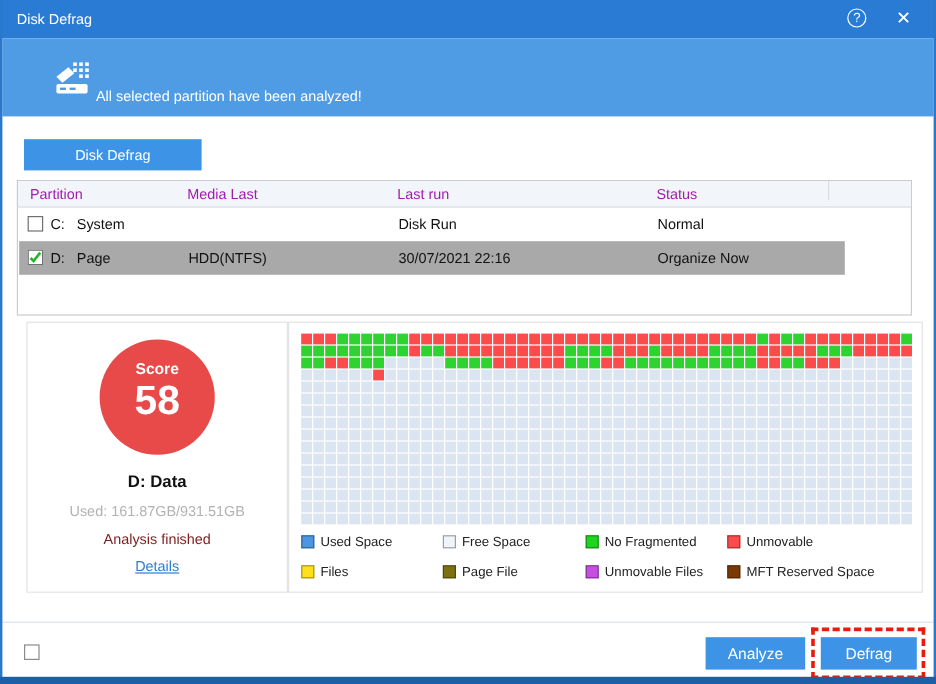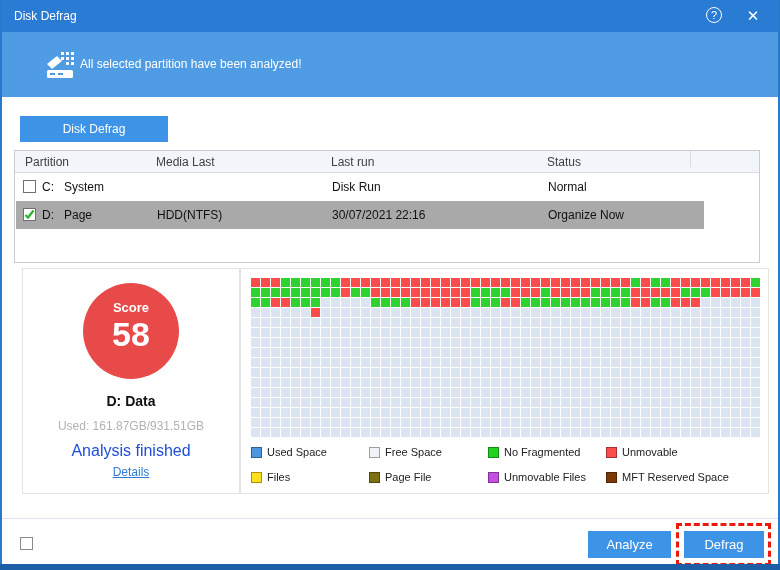--- a/index.html
+++ b/index.html
@@ -13,49 +13,49 @@
 
   
   .titlebar{position:absolute;left:0;top:0;width:780px;height:32px;background:var(--titlebar,#2a7bd4);}
   .titlebar .title{position:absolute;left:14px;top:0;line-height:32px;color:#fff;font-size:12px;}
   .tb-btn{position:absolute;top:7px;width:18px;height:18px;color:#fff;text-align:center;cursor:pointer;}
   .help{right:58px;border:1px solid #fff;border-radius:50%;width:16px;height:16px;line-height:15px;font-size:11px;}
   .close{right:18px;font-size:15px;line-height:18px;}
 
   
   .banner{position:absolute;left:2px;top:32px;width:776px;height:65px;background:var(--banner,#4f9ce4);}
-  .banner .msg{position:absolute;left:78px;top:0;line-height:65px;color:#fff;font-size:12px;}
+  .banner .msg{position:absolute;left:78px;top:16px;line-height:65px;color:#fff;font-size:12px;}
   .banner .disk{position:absolute;left:44px;top:19px;}
 
   
   .tabbtn{position:absolute;left:20px;top:116px;width:148px;height:26px;background:var(--accent,#3d93e6);
           color:#fff;font-size:12px;text-align:center;line-height:26px;cursor:pointer;}
 
   
   .ptable{position:absolute;left:14px;top:150px;width:746px;height:113px;border:1px solid #c9ccd1;background:#fff;}
   .thead{position:absolute;left:0;top:0;width:100%;height:22px;background:#f2f5fa;border-bottom:1px solid #d9dde2;}
-  .thead span{position:absolute;top:0;line-height:22px;font-size:12px;color:#404040;}
+  .thead span{position:absolute;top:0;line-height:22px;font-size:12px;color:#a21caf;}
   .th-divider{position:absolute;left:675px;top:3px;width:1px;height:16px;background:#d9dde2;}
   .trow{position:absolute;left:1px;width:688px;height:28px;cursor:pointer;}
   .trow .cell{position:absolute;top:0;line-height:28px;font-size:12px;color:#111;white-space:nowrap;}
   .trow.selected{background:var(--selected-row,#a9a9a9);}
   .cbox{position:absolute;left:7px;top:7px;width:13px;height:13px;background:#fff;border:1px solid #707070;}
 
   
   .panel{position:absolute;border:1px solid #e3e3e3;background:#fff;}
   .left-panel{left:22px;top:268px;width:218px;height:226px;text-align:center;}
   .right-panel{left:240px;top:268px;width:529px;height:226px;}
 
   .score-circle{position:absolute;left:50%;top:14px;margin-left:-48px;width:96px;height:96px;border-radius:50%;
                 background:var(--score-circle,#e84a4a);color:#fff;}
   .score-label{margin-top:17px;font-size:13px;font-weight:bold;}
   .score-value{font-size:34px;font-weight:bold;line-height:38px;}
   .drive-name{position:absolute;left:0;top:124px;width:100%;font-size:14px;font-weight:bold;color:#111;}
   .drive-used{position:absolute;left:0;top:150px;width:100%;font-size:12px;color:#b2b2b2;}
-  .drive-status{position:absolute;left:0;top:173px;width:100%;font-size:16px;color:#1d4ed8;}
+  .drive-status{position:absolute;left:0;top:173px;width:100%;font-size:12px;color:#7f1d1d;}
   .details-link{position:absolute;left:0;top:196px;width:100%;font-size:12px;}
   .details-link a{color:var(--link,#2f7cd6);text-decoration:underline;cursor:pointer;}
 
   
   .blockmap{position:absolute;left:10px;top:9px;display:grid;
             grid-template-columns:repeat(51,10px);grid-auto-rows:10px;}
   .mcell{width:9px;height:9px;}
 
   
   .legend-item{position:absolute;height:13px;font-size:11px;color:#222;white-space:nowrap;}

